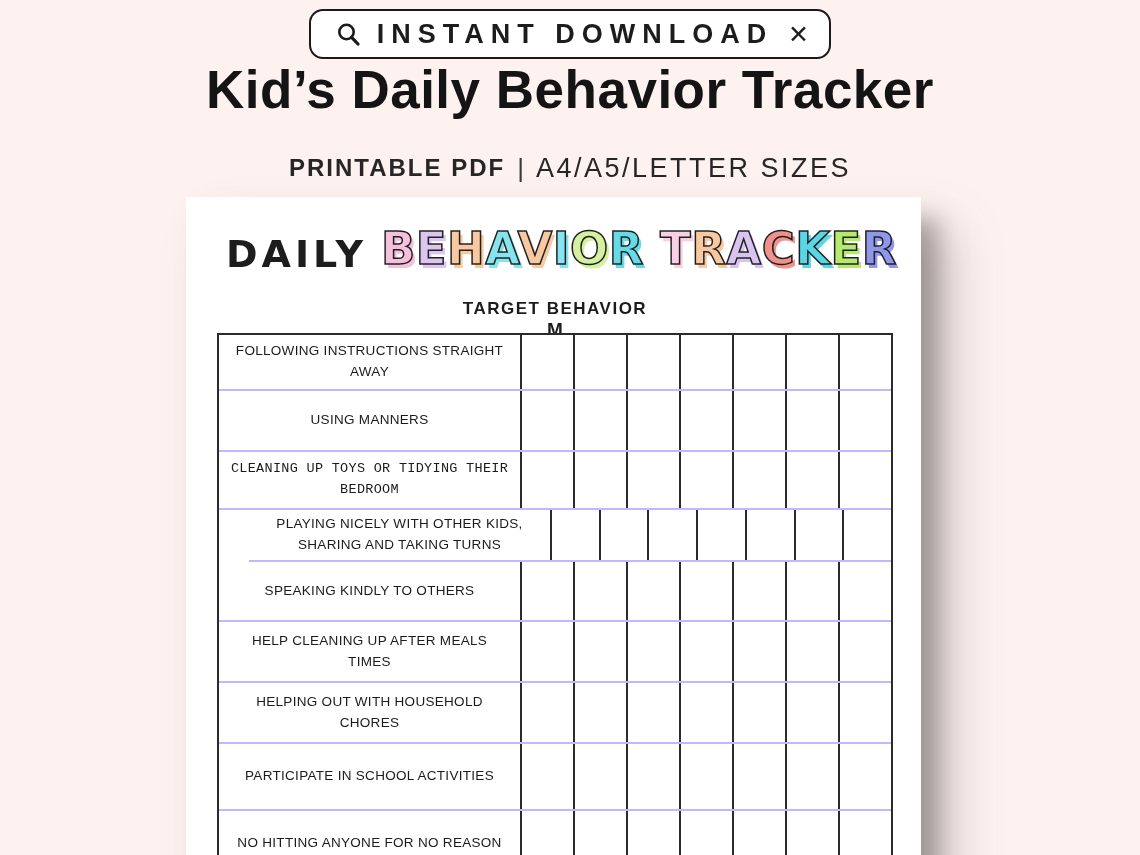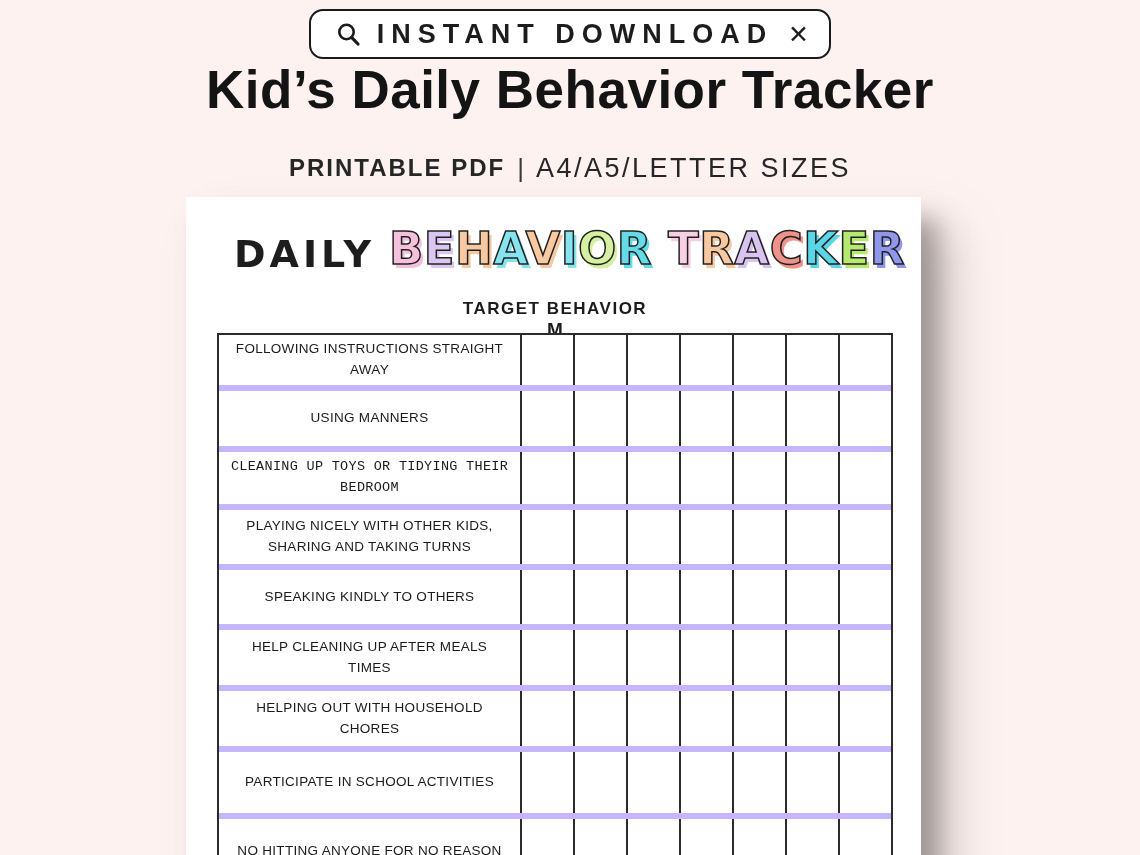--- a/index.html
+++ b/index.html
@@ -87,21 +87,21 @@
     height: 705px;
     background: #ffffff;
     box-shadow: 18px 20px 22px -2px rgba(107, 97, 95, 0.50),
                 30px 34px 45px rgba(122, 112, 110, 0.35);
   }
 
   
   .ws-heading {
     position: absolute;
     top: 24px;
-    left: 16px;
+    left: 8px;
     width: 100%;
     text-align: center;
     white-space: nowrap;
     line-height: 56px;
   }
   .ws-daily {
     font-family: "DejaVu Sans", sans-serif;
     font-size: 38px;
     font-weight: 800;
     letter-spacing: 4px;
@@ -150,26 +150,26 @@
 
   
   .bt-table {
     position: absolute;
     top: 136px;
     left: 31px;
     width: 676px;
     border: 2px solid #2b2b2b;
     background: #ffffff;
   }
-  .t-row { display: flex; border-bottom: 6px solid #c4b5fd; }
+  .t-row { display: flex; border-bottom: 2px solid #c4b5fd; }
   .t-row:last-child { border-bottom: none; }
   .t-row:nth-child(1) { height: 56px; }
   .t-row:nth-child(2) { height: 61px; }
   .t-row:nth-child(3) { height: 58px; font-family: Liberation Mono, monospace; }
-  .t-row:nth-child(4) { height: 60px; }
+  .t-row:nth-child(4) { height: 52px; margin-left: 30px; }
   .t-row:nth-child(5) { height: 60px; }
   .t-row:nth-child(6) { height: 61px; }
   .t-row:nth-child(7) { height: 61px; }
   .t-row:nth-child(8) { height: 67px; }
   .t-row:nth-child(9) { height: 64px; }
   .cell.label {
     width: 301px;
     flex: 0 0 auto;
     display: flex;
     align-items: center;

